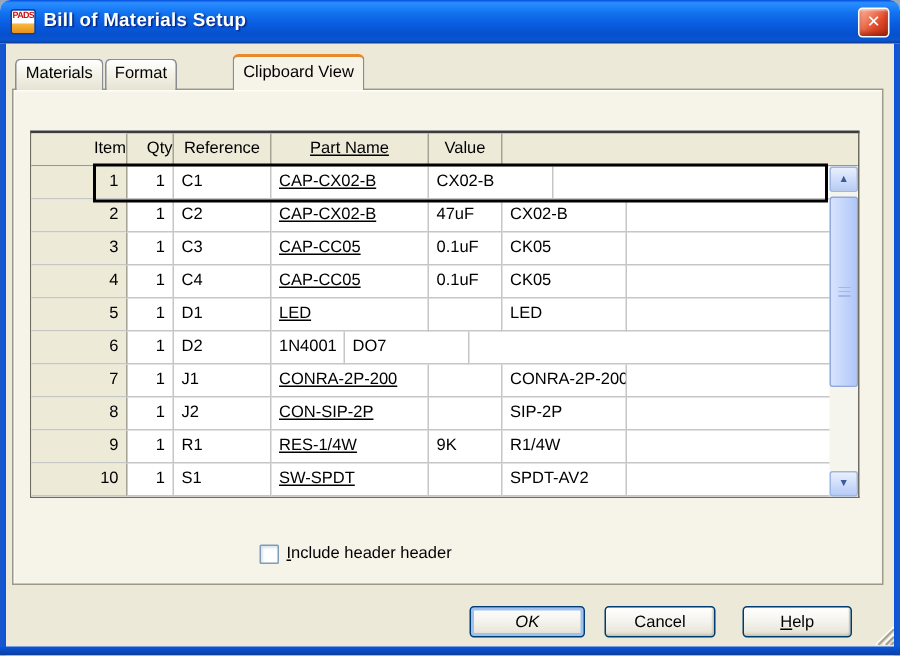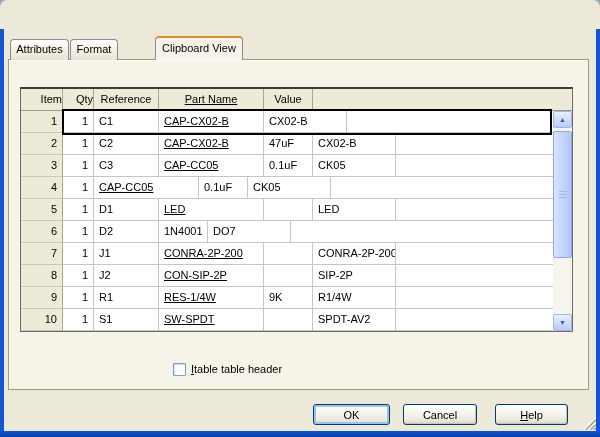--- a/index.html
+++ b/index.html
@@ -67,21 +67,21 @@
   .thead{display:flex;height:22px;background:#EDEAD8;border-bottom:1px solid #9A9889;}
   .hcell{
     border-right:1px solid #A5A395;text-align:center;line-height:21px;
     white-space:nowrap;overflow:hidden;
   }
   .trow{display:flex;height:22px;background:#fff;}
   .cell{
     border-right:1px solid #C6C6C6;border-bottom:1px solid #C6C6C6;
     line-height:21px;padding:0 5px;white-space:nowrap;overflow:hidden;
   }
-  .c-item{width:42px;background:#EDEAD8;text-align:right;border-right:1px solid #A5A395;}
+  .c-item{width:64px;background:#EDEAD8;text-align:right;border-right:1px solid #A5A395;}
   .c-qty{width:31px;text-align:right;}
   .c-ref{width:65px;}
   .c-part{width:105px;text-decoration:underline;}
   .c-val{width:49px;}
   .c-decal{width:83px;}
   .c-fill{flex:1;border-right:none;}
   .sel-overlay{
     position:absolute;left:41px;top:20px;width:490px;height:26px;
     border:2px solid #000;pointer-events:none;z-index:5;
   }
@@ -119,45 +119,52 @@
   .btn.default{box-shadow:inset 0 0 0 2px #9FC1EF, inset -1px -1px 1px #C8C2AE;}
   .btn.focused::after{
     content:"";position:absolute;left:3px;right:3px;top:3px;bottom:3px;
     border:1px dotted #000;opacity:.55;
   }
   .btn:disabled,.btn.disabled{
     border:1px solid #C2BEA8;background:#F2F0E3;color:#A3A08C;box-shadow:none;
   }
   .btn-selectall{left:22px;top:359px;width:62px;height:22px;}
   .btn-copy{left:94px;top:359px;width:59px;height:22px;}
-  .btn-ok{left:313px;top:404px;width:77px;height:21px;}
+  .btn-ok{left:313px;top:404px;width:77px;height:21px;font-style:italic;}
   .btn-cancel{left:403px;top:404px;width:74px;height:21px;}
   .btn-help{left:495px;top:404px;width:73px;height:21px;}
   .u{text-decoration:underline;}
   .chk-wrap{position:absolute;left:173px;top:362px;display:flex;align-items:center;z-index:3;}
   .chk-box{
     width:13px;height:13px;background:#fff;border:1px solid #7F9DB9;border-radius:1px;
     box-shadow:inset 1px 1px 2px #D5DEE8;cursor:default;
   }
   .chk-label{margin-left:5px;line-height:14px;}
   .resize-grip{position:absolute;right:4px;bottom:7px;width:15px;height:15px;z-index:3;}
 </style>
 </head>
 <body>
 
 <div class="win">
 
+  <div class="titlebar">
+    <div class="app-icon">
+      <span class="pads">PADS</span>
+    </div>
+    <span class="title-text">Bill of Materials Setup</span>
+    <div class="close-btn">✕</div>
+  </div>
 
   <div class="border-l"></div>
   <div class="border-r"></div>
   <div class="border-b"></div>
 
   <div class="tabpage"></div>
 
-  <div class="tab tab-attributes">Attributes</div>
+  <div class="tab tab-attributes">Materials</div>
   <div class="tab tab-format">Format</div>
   <div class="tab active tab-clipboard">Clipboard View</div>
 
   <div class="bom-table">
     <div class="thead">
       <div class="hcell c-item">Item</div>
       <div class="hcell c-qty">Qty</div>
       <div class="hcell c-ref">Reference</div>
       <div class="hcell c-part">Part Name</div>
       <div class="hcell c-val">Value</div>
@@ -190,20 +197,21 @@
     <div class="cell c-ref">C3</div>
     <div class="cell c-part">CAP-CC05</div>
     <div class="cell c-val">0.1uF</div>
     <div class="cell c-decal">CK05</div>
     <div class="cell c-fill"></div>
   </div>
 
   <div class="trow">
     <div class="cell c-item">4</div>
     <div class="cell c-qty">1</div>
+    <div class="cell c-ref">C4</div>
     <div class="cell c-part">CAP-CC05</div>
     <div class="cell c-val">0.1uF</div>
     <div class="cell c-decal">CK05</div>
     <div class="cell c-fill"></div>
   </div>
 
   <div class="trow">
     <div class="cell c-item">5</div>
     <div class="cell c-qty">1</div>
     <div class="cell c-ref">D1</div>
@@ -273,21 +281,21 @@
       <div class="sb-btn sb-down">▼</div>
     </div>
   </div>
 
   <button class="btn btn-selectall focused"><span class="u">S</span><span>elect All</span></button>
 
   <button class="btn btn-copy disabled" disabled=""><span class="u">C</span><span>opy</span></button>
 
   <div class="chk-wrap">
     <div class="chk-box"></div>
-    <span class="chk-label"><span class="u">I</span><span>table table header</span></span>
+    <span class="chk-label"><span class="u">I</span><span>nclude header header</span></span>
   </div>
 
   <button class="btn btn-ok default">OK</button>
   <button class="btn btn-cancel">Cancel</button>
   <button class="btn btn-help"><span class="u">H</span><span>elp</span></button>
 
   <svg class="resize-grip" viewBox="0 0 15 15">
     <line x1="3" y1="15" x2="15" y2="3" stroke="#FFFFFF" stroke-width="1.6"></line>
     <line x1="4.5" y1="15" x2="15" y2="4.5" stroke="#A9A590" stroke-width="1.6"></line>
     <line x1="8" y1="15" x2="15" y2="8" stroke="#FFFFFF" stroke-width="1.6"></line>

